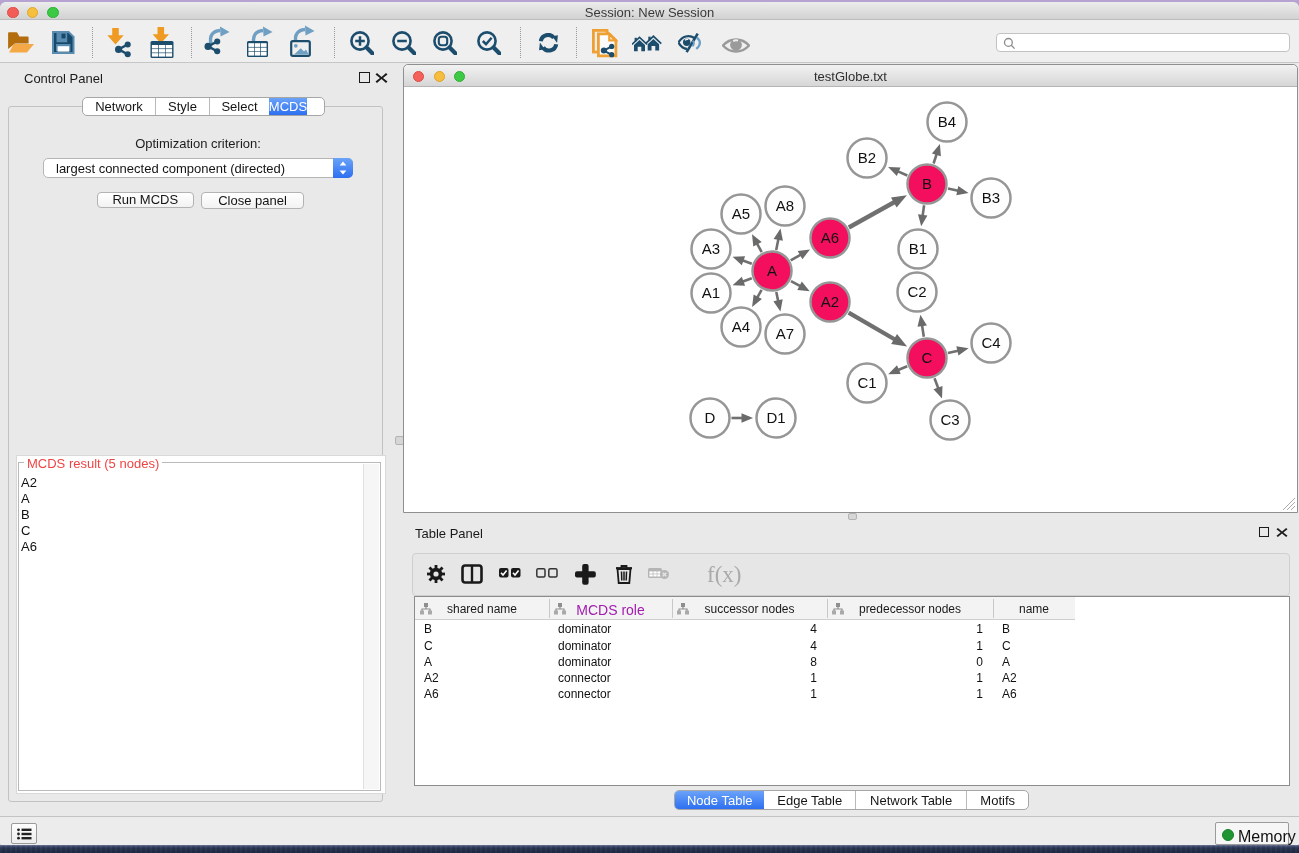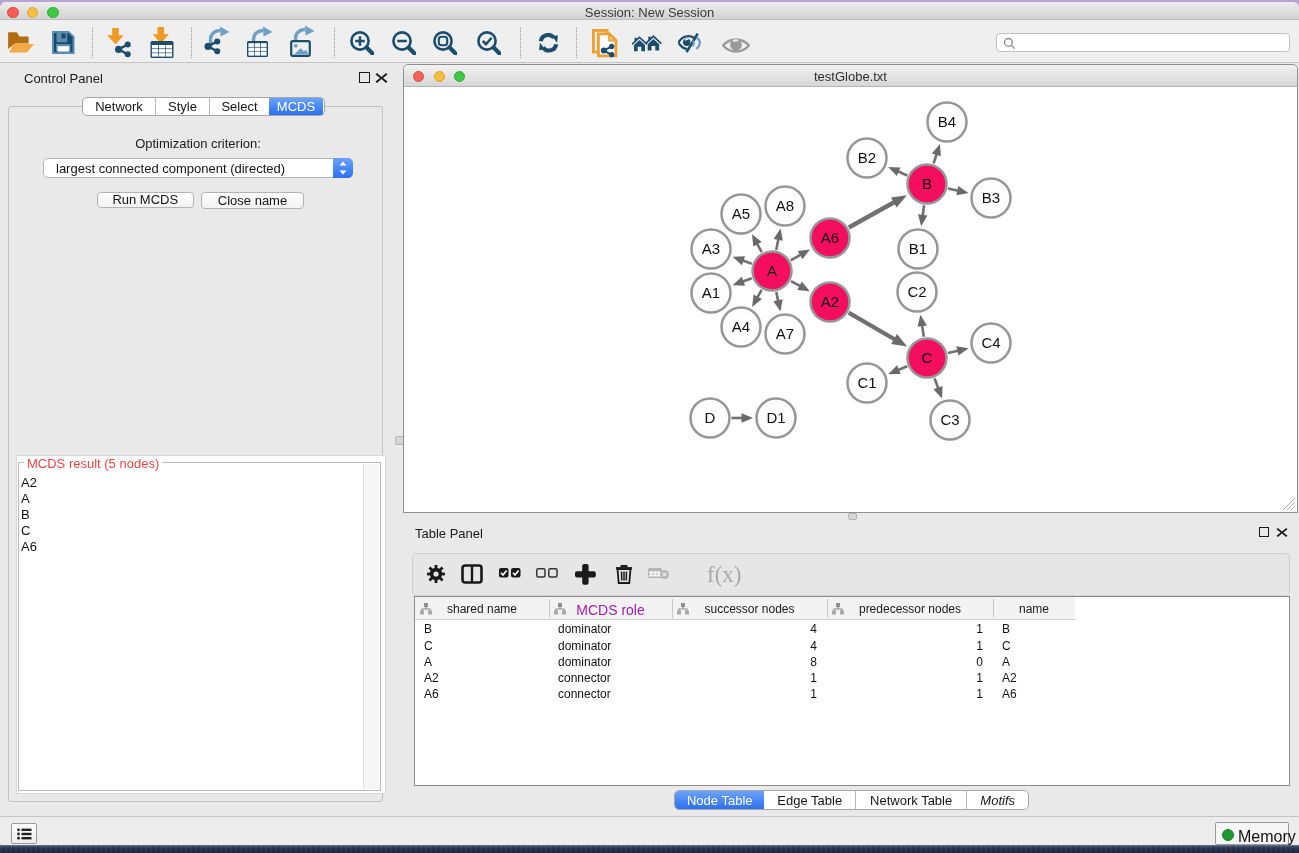--- a/index.html
+++ b/index.html
@@ -169,33 +169,33 @@
       <div class="abs" style="left:24px;top:69px;font-size:13px;color:#1a1a1a">Control Panel</div>
       <div class="abs" style="left:359px;top:70px;width:11px;height:11px;border:1.6px solid #1a1a1a"></div>
       <svg class="abs" style="left:375px;top:70px" width="13" height="12" viewBox="0 0 13 12">
         <path d="M2,1 L6.5,5 L11,1 L12.5,2.5 L8,6 L12.5,9.5 L11,11 L6.5,7 L2,11 L0.5,9.5 L5,6 L0.5,2.5 z" fill="#1a1a1a"></path>
       </svg>
       <div class="abs" style="left:8px;top:104px;width:375px;height:696px;background:#e9e9e9;border:1px solid #c2c2c2;border-radius:3px"></div>
       <div style="position:absolute;left:82px;top:95px;width:243px;height:19px;border:1px solid #a6a6a6;border-radius:5px;background:#fff;box-sizing:border-box;overflow:hidden;display:flex">
         <div style="width:72px;height:100%;display:flex;align-items:center;justify-content:center;font-size:13px;box-sizing:border-box;color:#141414;">Network</div>
         <div style="width:54px;height:100%;display:flex;align-items:center;justify-content:center;font-size:13px;box-sizing:border-box;color:#141414;border-left:1px solid #b9b9b9;">Style</div>
         <div style="width:60px;height:100%;display:flex;align-items:center;justify-content:center;font-size:13px;box-sizing:border-box;color:#141414;border-left:1px solid #b9b9b9;">Select</div>
-        <div style="width:54px;height:100%;display:flex;align-items:center;justify-content:center;font-size:13px;box-sizing:border-box;background:linear-gradient(#6aa3f9,#2d6ff0);color:#fff;">MCDS</div>
+        <div style="width:38px;height:100%;display:flex;align-items:center;justify-content:center;font-size:13px;box-sizing:border-box;background:linear-gradient(#6aa3f9,#2d6ff0);color:#fff;">MCDS</div>
       </div>
       <div class="abs" style="left:43px;top:156px;width:310px;height:20px;background:#fff;border:1px solid #b5b5b5;border-radius:5px">
 <div class="abs" style="left:12px;top:2px;font-size:13px;color:#141414">largest connected component (directed)</div>
 <div class="abs" style="right:-1px;top:-1px;width:20px;height:20px;background:linear-gradient(#6aa3f9,#2d6ff0);border-radius:0 5px 5px 0">
 <svg width="20" height="20" viewBox="0 0 20 20">
             <path d="M10,3.5 L13.4,7.5 H6.6 z" fill="#fff"></path>
             <path d="M10,16.5 L6.6,12.5 H13.4 z" fill="#fff"></path>
           </svg></div>
       </div>
       <div class="abs" style="left:0px;top:134px;width:396px;text-align:center;font-size:13px;color:#1c1c1c">Optimization criterion:</div>
       <div class="btn" style="left:97px;top:189.5px;width:96.5px;height:16px">Run MCDS</div>
-      <div class="btn" style="left:201px;top:189.5px;width:103px;height:17.5px">Close name</div>
+      <div class="btn" style="left:201px;top:189.5px;width:103px;height:17.5px">Close panel</div>
       <div class="abs" style="left:15.5px;top:453px;width:370.5px;height:339px;background:#fff;border:1px solid #d9d9d9"></div>
       <div class="abs" style="left:18px;top:460px;width:363px;height:329px;border:1px solid #b9b9b9"></div>
       <div class="abs" style="left:24px;top:454px;background:#fff;padding:0 3px;font-size:13px;color:#ef4444">MCDS result (5 nodes)</div>
       <div class="abs" style="left:363px;top:462px;width:16px;height:325px;background:#f6f6f6;border-left:1px solid #e0e0e0"></div>
       <div class="abs" style="left:21px;top:472.5px;font-size:13px;color:#111">A2</div>
       <div class="abs" style="left:21px;top:488.5px;font-size:13px;color:#111">A</div>
       <div class="abs" style="left:21px;top:504.5px;font-size:13px;color:#111">B</div>
       <div class="abs" style="left:21px;top:520.5px;font-size:13px;color:#111">C</div>
       <div class="abs" style="left:21px;top:536.5px;font-size:13px;color:#111">A6</div>
       <div class="abs" style="left:395px;top:434px;width:9px;height:9px;background:#d6d6d6;border:1px solid #b3b3b3;border-radius:2px"></div>
@@ -408,21 +408,21 @@
       <div class="abs" style="left:1002px;top:668.9px;font-size:12px;color:#111">A2</div>
       <div class="abs" style="left:424px;top:685.0999999999999px;font-size:12px;color:#111">A6</div>
       <div class="abs" style="left:558px;top:685.0999999999999px;font-size:12px;color:#111">connector</div>
       <div class="abs" style="left:737px;top:685.0999999999999px;width:80px;text-align:right;font-size:12px;color:#111">1</div>
       <div class="abs" style="left:903px;top:685.0999999999999px;width:80px;text-align:right;font-size:12px;color:#111">1</div>
       <div class="abs" style="left:1002px;top:685.0999999999999px;font-size:12px;color:#111">A6</div>
       <div style="position:absolute;left:674px;top:788px;width:355px;height:20px;border:1px solid #a6a6a6;border-radius:5px;background:#fff;box-sizing:border-box;overflow:hidden;display:flex">
         <div style="width:90px;height:100%;display:flex;align-items:center;justify-content:center;font-size:13px;box-sizing:border-box;background:linear-gradient(#6aa3f9,#2d6ff0);color:#fff;">Node Table</div>
         <div style="width:91px;height:100%;display:flex;align-items:center;justify-content:center;font-size:13px;box-sizing:border-box;color:#141414;">Edge Table</div>
         <div style="width:112px;height:100%;display:flex;align-items:center;justify-content:center;font-size:13px;box-sizing:border-box;color:#141414;border-left:1px solid #b9b9b9;">Network Table</div>
-        <div style="width:62px;height:100%;display:flex;align-items:center;justify-content:center;font-size:13px;box-sizing:border-box;color:#141414;border-left:1px solid #b9b9b9;font-style:italic;">Motifs</div>
+        <div style="width:62px;height:100%;display:flex;align-items:center;justify-content:center;font-size:13px;box-sizing:border-box;color:#141414;border-left:1px solid #b9b9b9;">Motifs</div>
       </div>
       <div class="abs" style="left:0;top:814px;width:1299px;height:30px;background:#ececec;border-top:1px solid #c3c3c3"></div>
       <div class="abs" style="left:10.5px;top:821px;width:26px;height:21px;border:1px solid #9a9a9a;border-radius:2px;background:linear-gradient(#fdfdfd,#ededed)">
 <svg style="position:absolute;left:5px;top:4px" width="15" height="12" viewBox="0 0 15 12">
 <circle cx="1.5" cy="1.8" r="1.4" fill="#222"></circle>
           <rect x="4.5" y="0.6" width="10" height="2.4" fill="#222"></rect>
 <circle cx="1.5" cy="6" r="1.4" fill="#222"></circle>
           <rect x="4.5" y="4.8" width="10" height="2.4" fill="#222"></rect>
 <circle cx="1.5" cy="10.2" r="1.4" fill="#222"></circle>
           <rect x="4.5" y="9" width="10" height="2.4" fill="#222"></rect>

